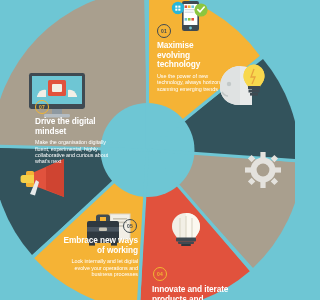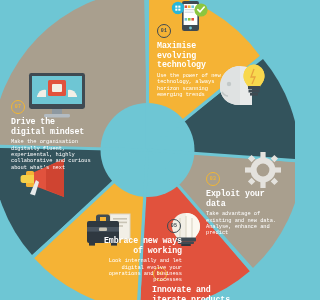--- a/index.html
+++ b/index.html
@@ -3,43 +3,43 @@
 <meta charset="utf-8">
 <style>
   html,body{margin:0;padding:0;}
   body{
     width:295px;height:300px;overflow:hidden;
     background:#6ec6d4;
     font-family:"Liberation Sans","DejaVu Sans",sans-serif;
     position:relative;
   }
   #stage{position:absolute;inset:0;width:295px;height:300px;}
-  .seg-label{position:absolute;pointer-events:none;font-family:Liberation Mono, monospace;}
+  .seg-label{position:absolute;pointer-events:none;}
   .badge{
     width:14px;height:14px;border-radius:50%;
     border:1.4px solid currentColor;
     display:flex;align-items:center;justify-content:center;
     font-size:5px;font-weight:bold;letter-spacing:.2px;
     box-sizing:border-box;margin-bottom:3px;
   }
   .title{
     font-size:8.3px;font-weight:bold;line-height:9.6px;
     margin:0 0 3px 0;letter-spacing:-.1px;
   }
   .desc{font-size:5.4px;line-height:6.4px;margin:0;letter-spacing:-.05px;}
   .on-dark{color:#ffffff;}
   .on-dark .badge{color:#f2b632;}
   .on-yellow{color:#ffffff;}
   .on-yellow .badge{color:#3f4a52;}
-  .on-tan{color:#ffffff;}
+  .on-tan{color:#ffffff;margin-left:24px;}
   .on-tan .badge{color:#f2b632;}
   .on-red{color:#ffffff;}
   .on-red .badge{color:#f2b632;}
   .ta-left{text-align:left;}
-  .ta-right{text-align:right;margin-left:44px;}
+  .ta-right{text-align:right;}
   .ico{position:absolute;pointer-events:none;}
 </style>
 </head>
 <body>
 
 <div id="stage">
 
   <svg id="wheel" width="295" height="300" viewBox="0 0 295 300" style="position:absolute;left:0;top:0;">
     <g>
 
@@ -165,25 +165,20 @@
     <rect x="16" y="42" width="26" height="3.4" rx="1.4" fill="#b4bcc2"></rect>
   </svg>
 
   <div class="seg-label on-yellow ta-left" style="left:157px;top:24px;width:66px;">
     <div class="badge">01</div>
     <p class="title">Maximise evolving technology</p>
     <p class="desc">Use the power of new technology, always horizon scanning emerging trends</p>
   </div>
 
 
-  <div class="seg-label on-tan ta-left" style="left:206px;top:172px;width:76px;">
-    <div class="badge">03</div>
-    <p class="title">Exploit your data</p>
-    <p class="desc">Take advantage of existing and new data. Analyse, enhance and predict</p>
-  </div>
 
   <div class="seg-label on-red ta-left" style="left:152px;top:240px;width:80px;margin-top:45px;">
     <div class="badge" style="position:absolute;left:1px;top:-18px;">04</div>
     <p class="title">Innovate and iterate products and services</p>
     <p class="desc">Innovate your offerings using agile, user-centric methods</p>
   </div>
 
   <div class="seg-label on-yellow ta-right" style="left:58px;top:236px;width:80px;">
     <div class="badge" style="position:absolute;right:1px;top:-17px;">05</div>
     <p class="title">Embrace new ways of working</p>

